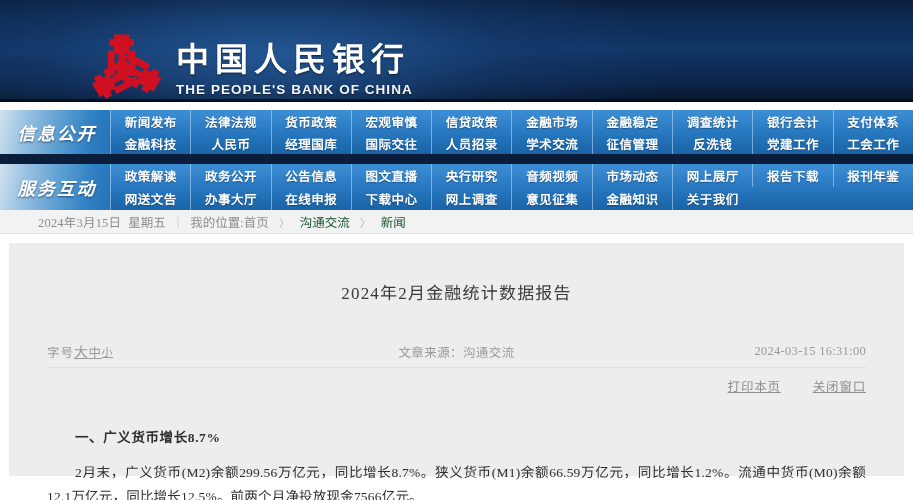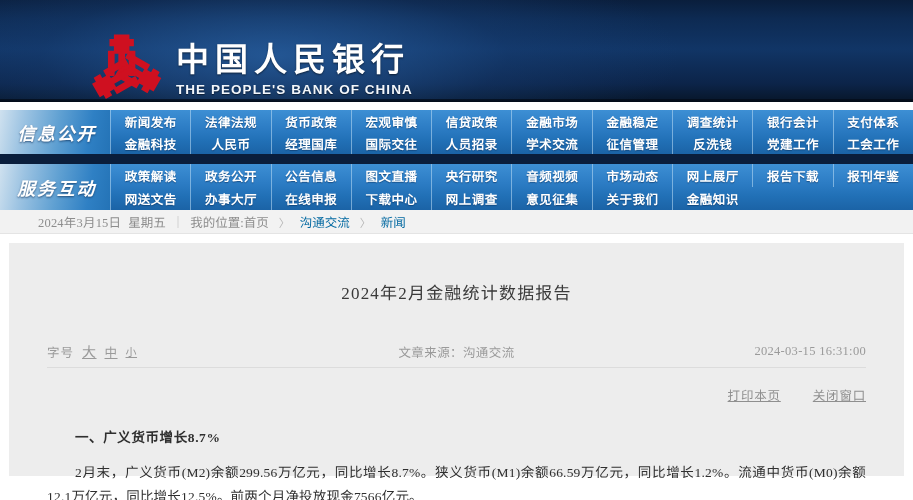--- a/index.html
+++ b/index.html
@@ -156,21 +156,21 @@
     align-items: center;
     gap: 7px;
     font-family: "Liberation Serif", "DejaVu Serif", serif;
     font-size: 12.5px;
     color: #8d8d8d;
     white-space: nowrap;
   }
   .crumb-date { letter-spacing: 0.2px; }
   .crumb-sep-pipe { color: #c6c6c6; margin: 0 4px; }
   .crumb-arrow { color: #b6b6b6; font-size: 11px; padding: 0 3px; }
-  .crumb-link { color: #0369a1; cursor: pointer; }
+  .crumb-link { color: #14532d; cursor: pointer; }
 
   .whitegap { height: 9px; background: #ffffff; width: 913px; }
 
   
   .content-wrap {
     width: 913px;
     padding: 0 9px 0 9px;
     background: #ffffff;
     height: 253px;
   }
@@ -197,21 +197,21 @@
   .meta-row {
     margin-top: 30px;
     height: 32px;
     display: flex;
     align-items: center;
     border-bottom: 1px solid #dcdcdc;
     font-family: "Liberation Serif", "DejaVu Serif", serif;
     font-size: 12.5px;
     color: #9a9a9a;
   }
-  .meta-left { display: flex; align-items: center; gap: 8px; flex: 0 0 auto; }
+  .meta-left { display: flex; align-items: center; flex: 0 0 auto; }
   .fs-label { letter-spacing: 1px; }
   .fs-opt {
     text-decoration: underline;
     cursor: pointer;
     color: #9a9a9a;
     letter-spacing: 0.5px;
   }
   .fs-opt.big { font-size: 14px; }
   .fs-opt.mid { font-size: 12.5px; }
   .fs-opt.small { font-size: 11px; }
@@ -226,21 +226,21 @@
   .meta-right {
     margin-left: auto;
     flex: 0 0 auto;
     letter-spacing: 0.3px;
     font-family: "Liberation Serif", "DejaVu Serif", serif;
   }
 
   .actions-row {
     height: 36px;
     display: flex;
-    align-items: flex-end;
+    align-items: center;
     justify-content: flex-end;
     gap: 32px;
     font-family: "Liberation Serif", "DejaVu Serif", serif;
     font-size: 12.5px;
   }
   .action-link {
     color: #8f8f8f;
     text-decoration: underline;
     cursor: pointer;
     letter-spacing: 0.8px;
@@ -348,22 +348,22 @@
           <div class="nav-cell">报告下载</div>
           <div class="nav-cell">报刊年鉴</div>
         </div>
         <div class="nav-row">
           <div class="nav-cell">网送文告</div>
           <div class="nav-cell">办事大厅</div>
           <div class="nav-cell">在线申报</div>
           <div class="nav-cell">下载中心</div>
           <div class="nav-cell">网上调查</div>
           <div class="nav-cell">意见征集</div>
+          <div class="nav-cell">金融知识</div>
           <div class="nav-cell">关于我们</div>
-          <div class="nav-cell">金融知识</div>
           <div class="nav-cell empty"></div>
           <div class="nav-cell empty"></div>
         </div>
       </div>
     </div>
 
   </div>
 
   <div class="crumbbar">
     <div class="crumb-inner">

